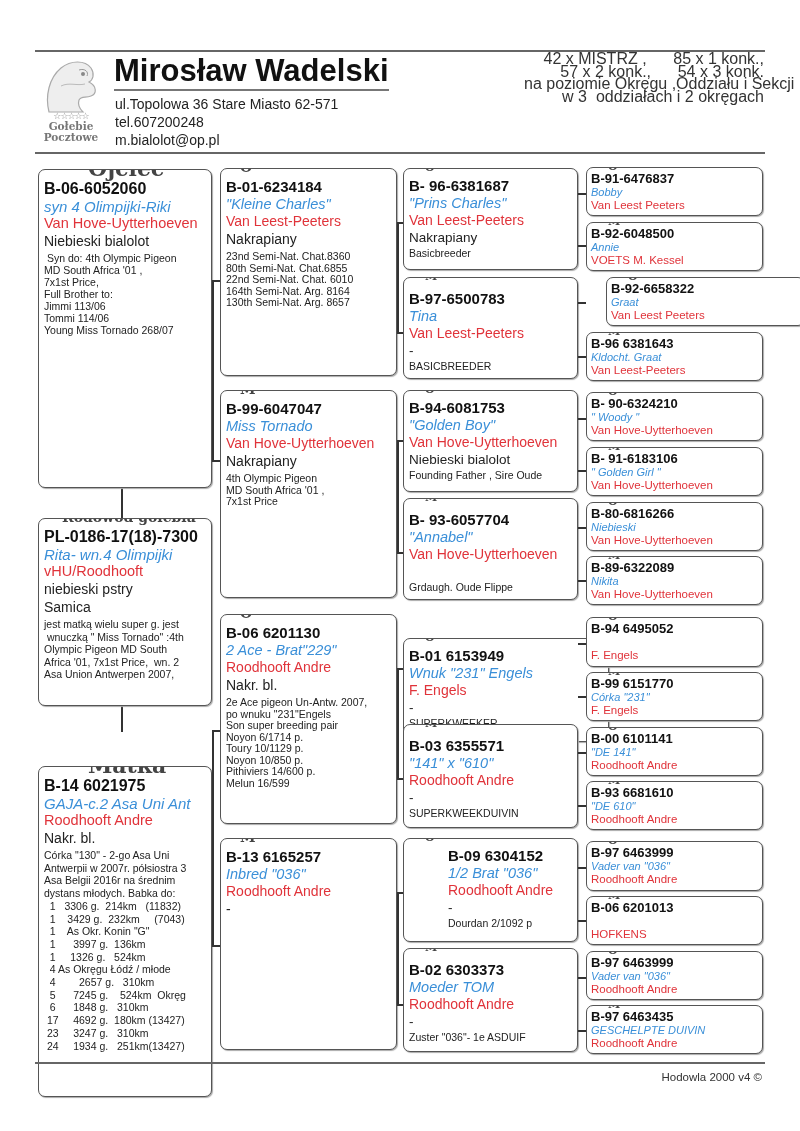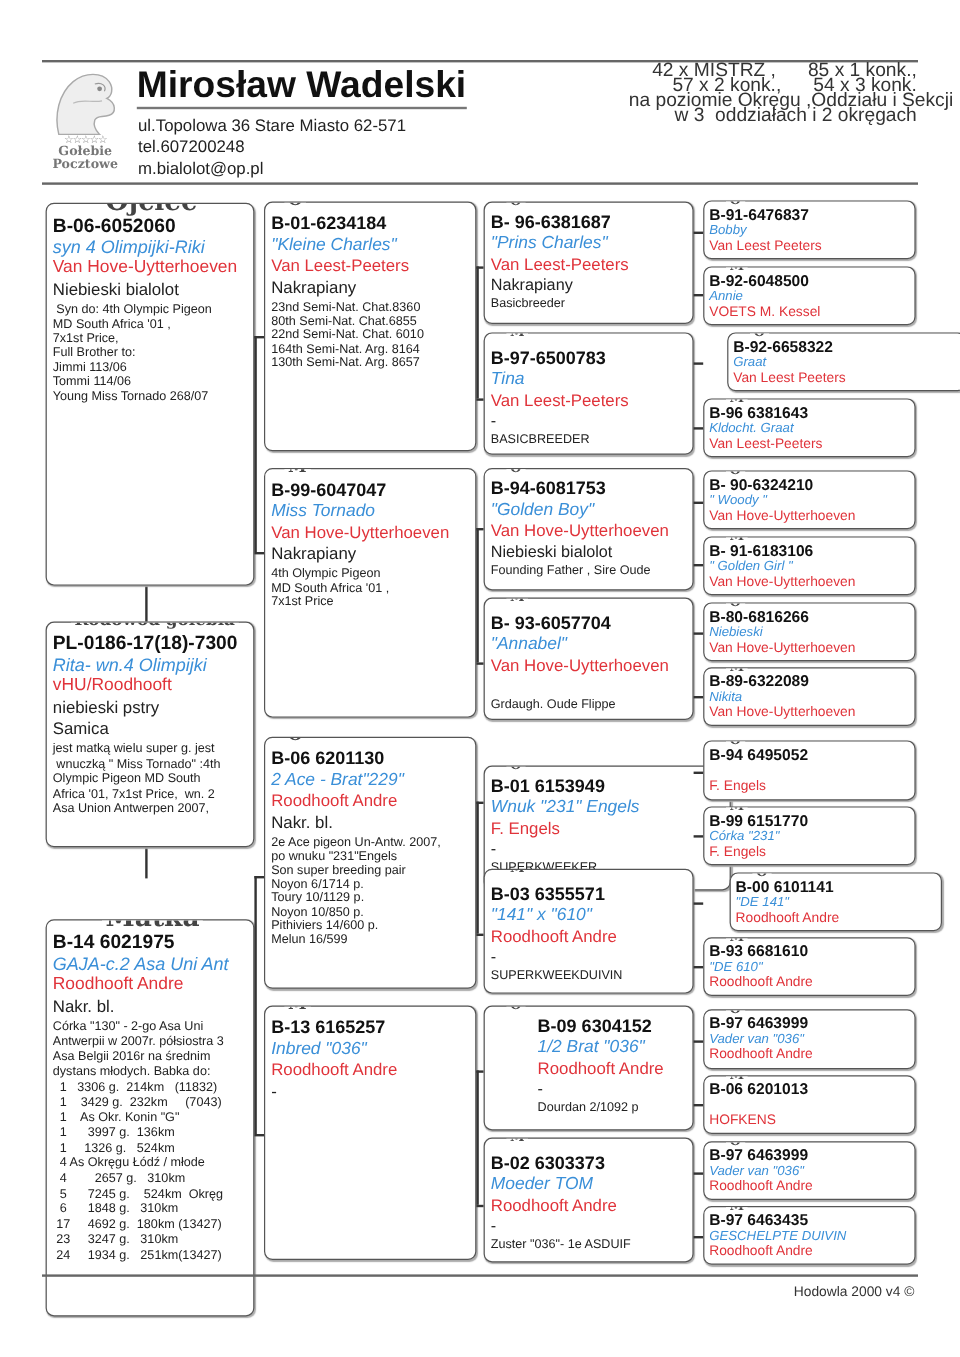--- a/index.html
+++ b/index.html
@@ -342,21 +342,21 @@
   <div class="ring">B-94 6495052</div>
   <div class="pname" style="min-height:12.5px;"></div>
   <div class="breeder">F. Engels</div>
 </div>
 <div class="box g4" style="left:586px;top:672px;width:177px;height:49px;">
   <div class="legend lg-small" style="left:18px;">M</div>
   <div class="ring">B-99 6151770</div>
   <div class="pname">Córka "231"</div>
   <div class="breeder">F. Engels</div>
 </div>
-<div class="box g4" style="left:586px;top:727px;width:177px;height:49px;margin-left:22px;">
+<div class="box g4" style="left:586px;top:727px;width:177px;height:49px;">
   <div class="legend lg-small" style="left:18px;">O</div>
   <div class="ring">B-00 6101141</div>
   <div class="pname">"DE 141"</div>
   <div class="breeder">Roodhooft Andre</div>
 </div>
 <div class="box g4" style="left:586px;top:781px;width:177px;height:49px;">
   <div class="legend lg-small" style="left:18px;">M</div>
   <div class="ring">B-93 6681610</div>
   <div class="pname">"DE 610"</div>
   <div class="breeder">Roodhooft Andre</div>

